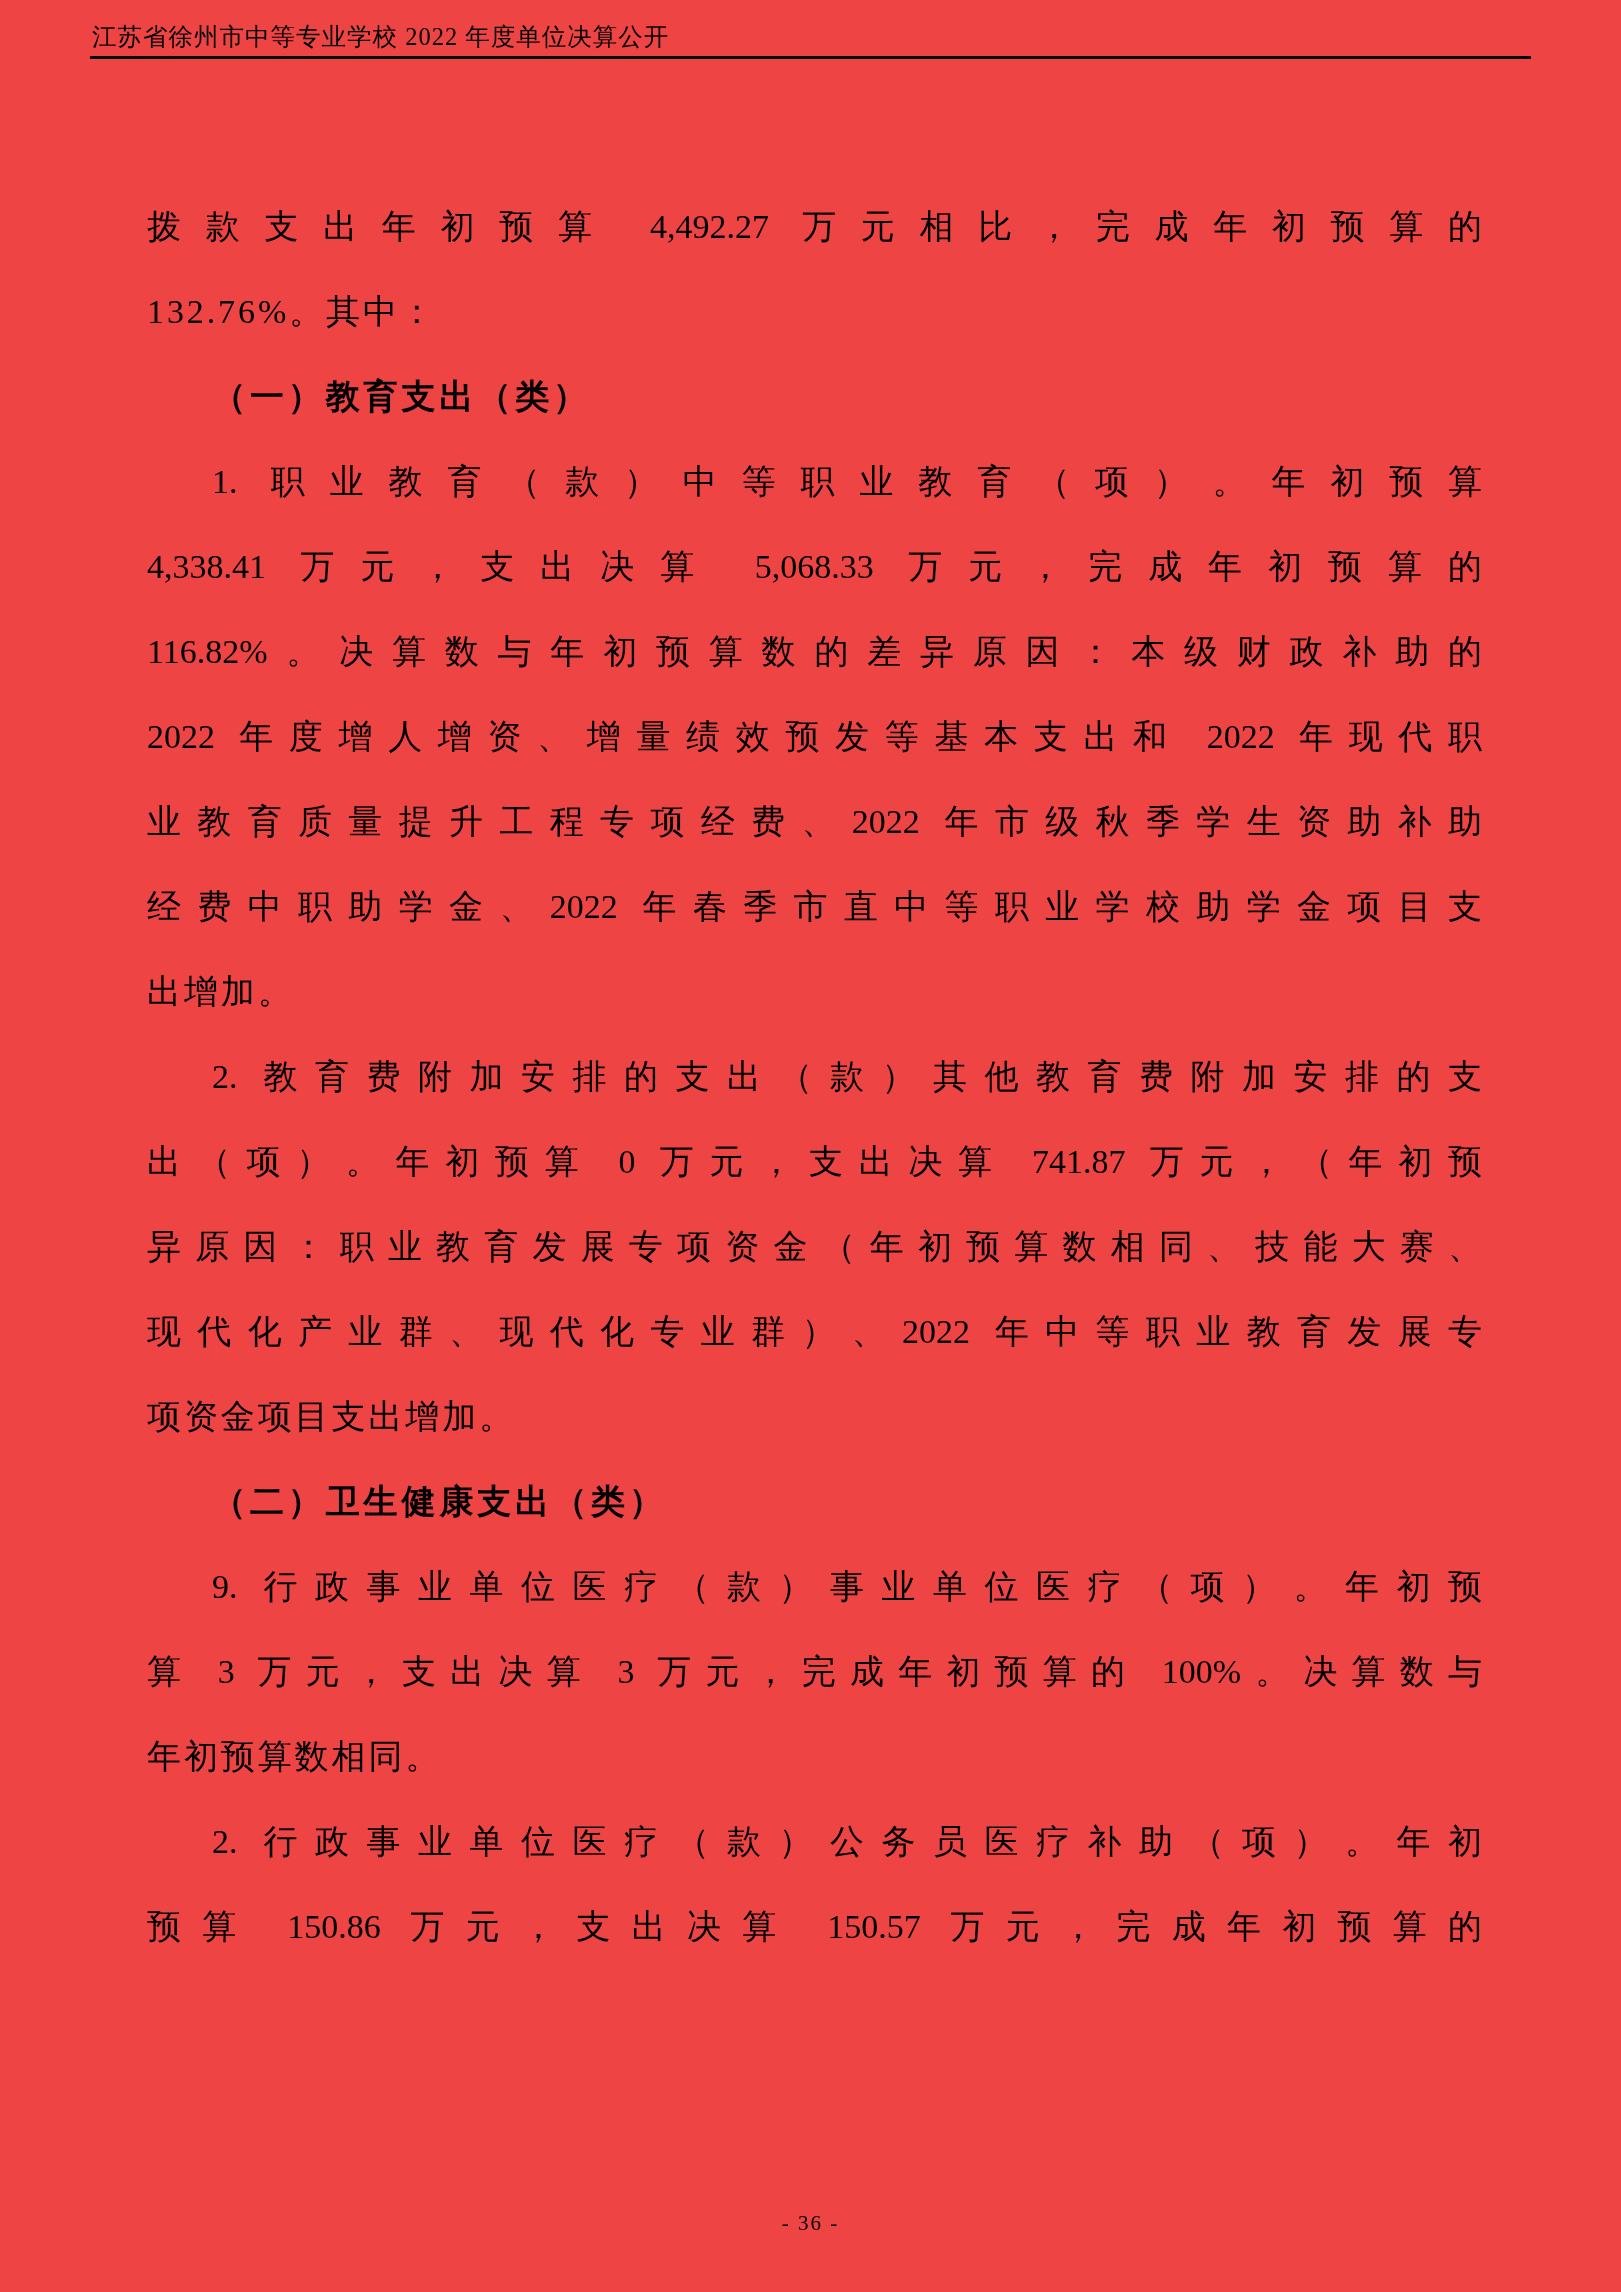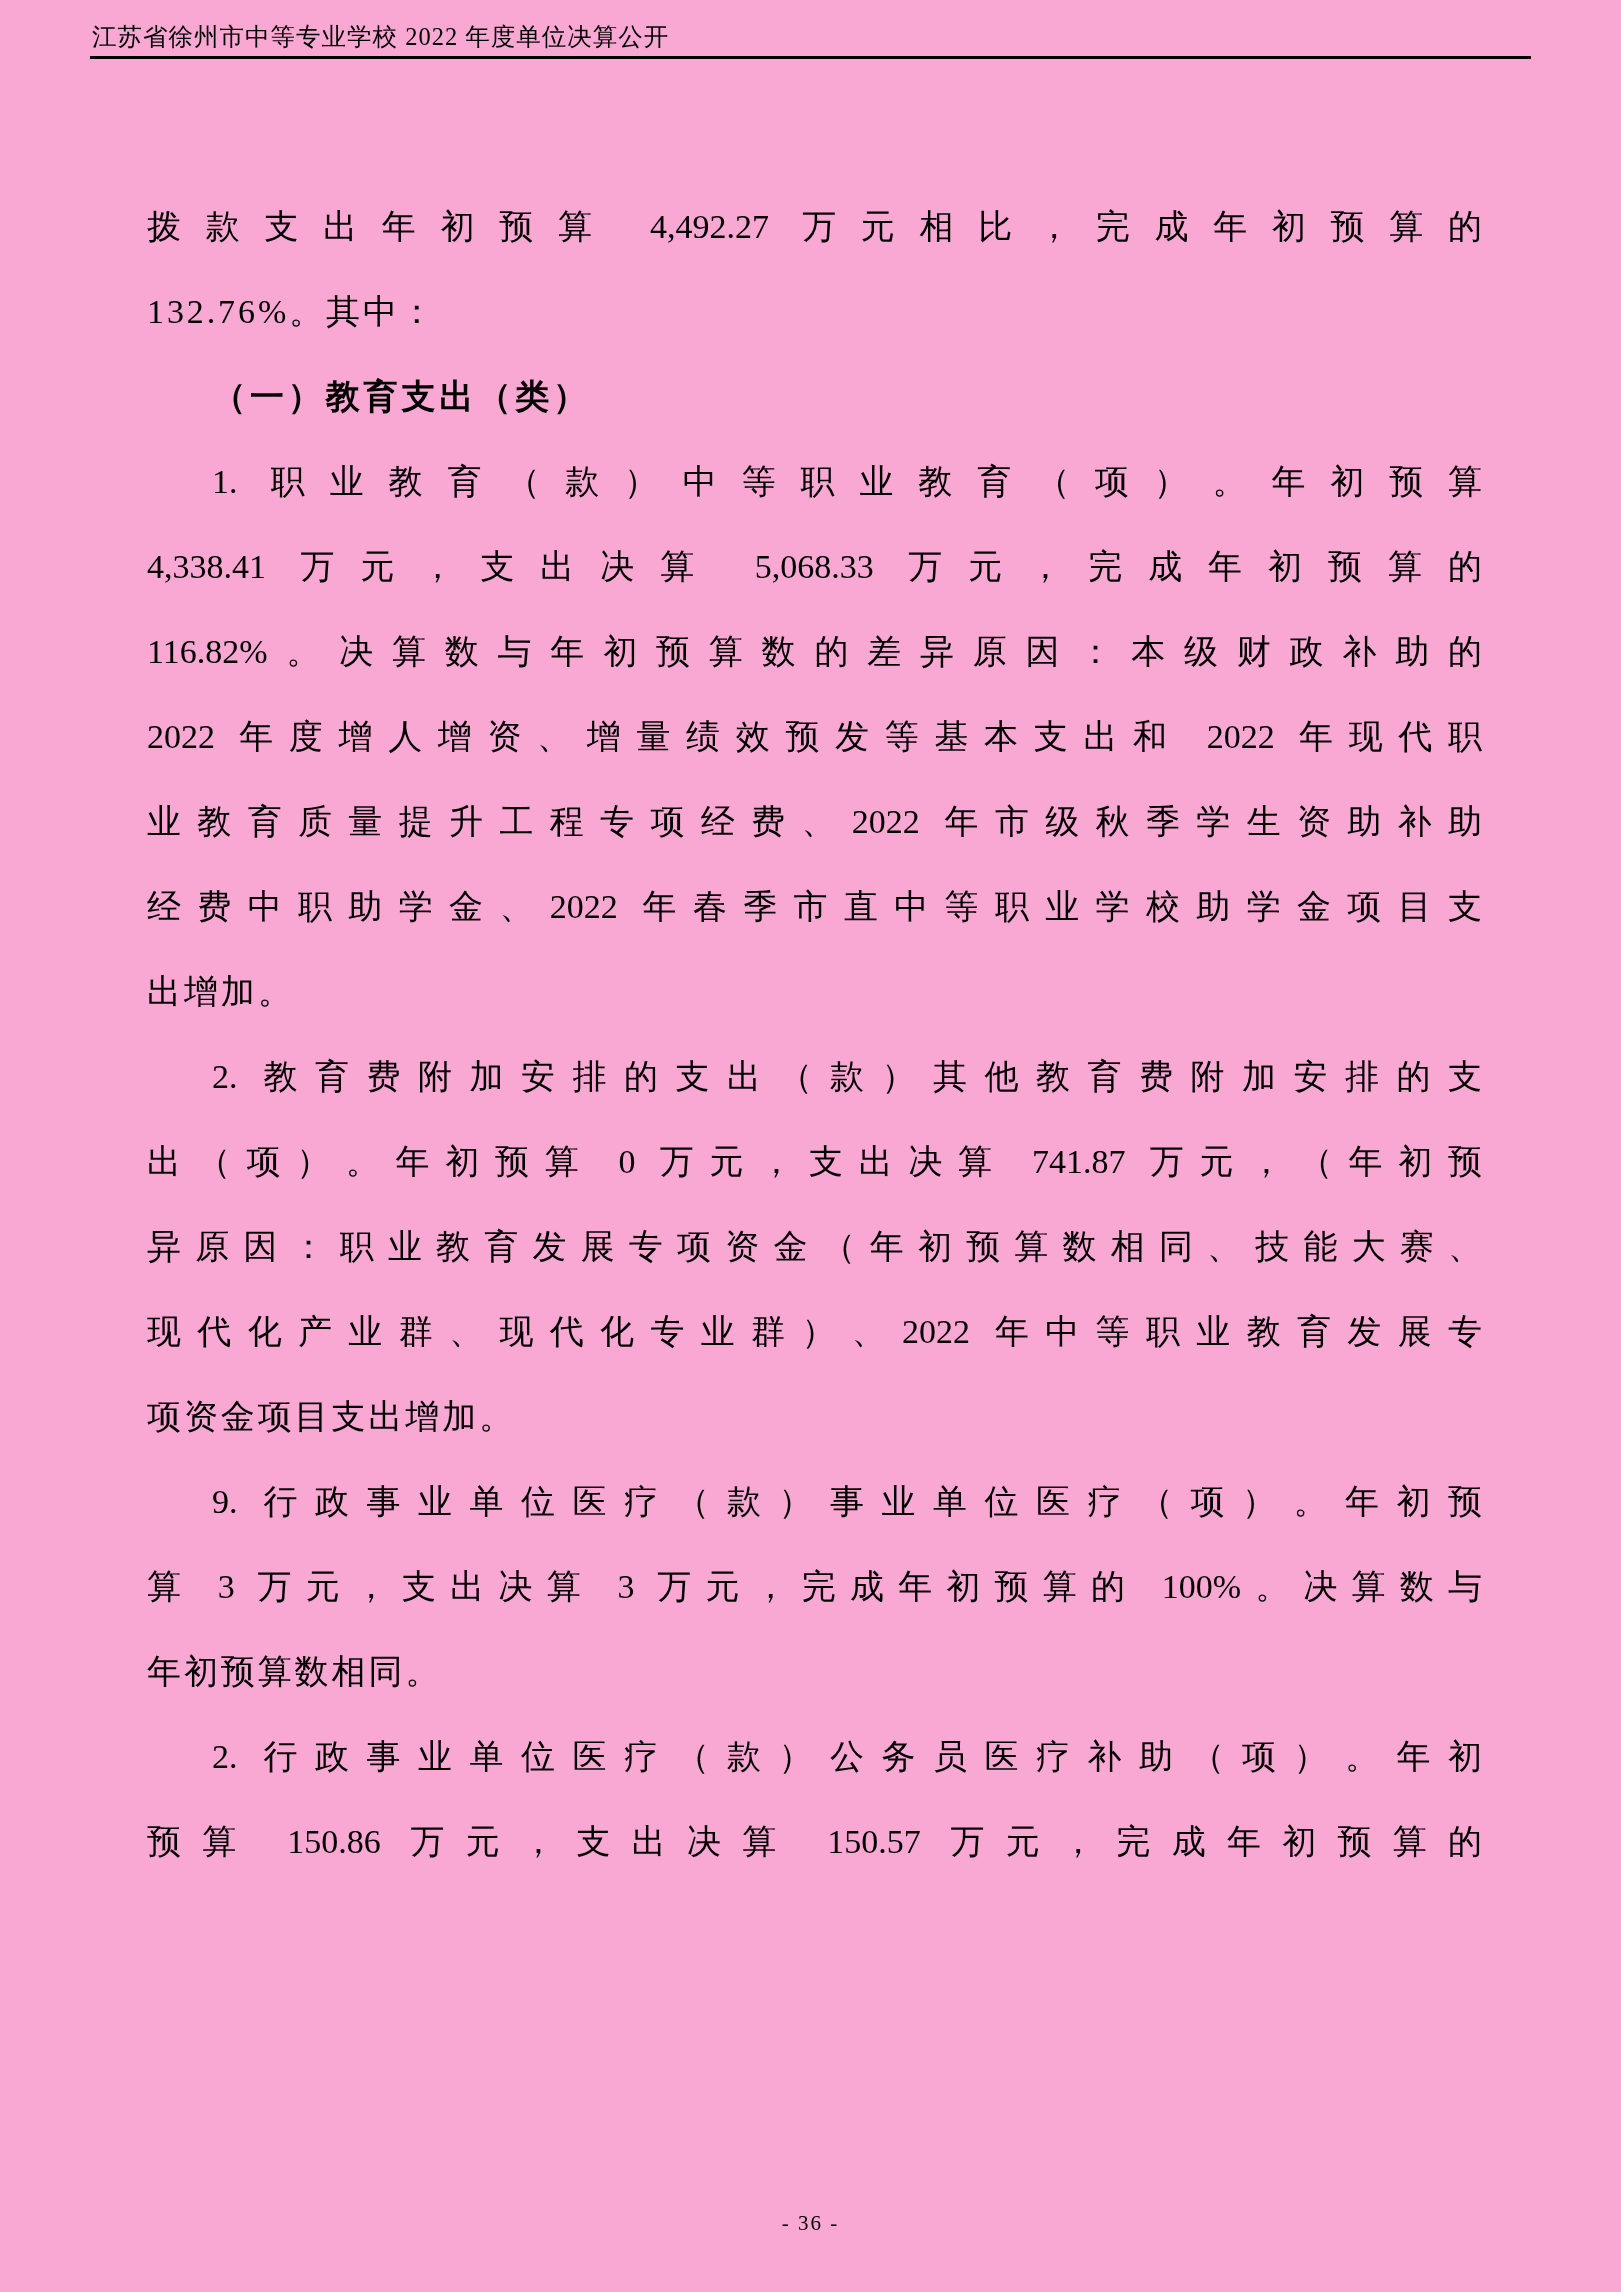--- a/index.html
+++ b/index.html
@@ -4,21 +4,21 @@
 <style>
   html, body {
     margin: 0;
     padding: 0;
     background: #ffffff;
   }
   .page {
     position: relative;
     width: 1621px;
     height: 2293px;
-    background: #f9a8d4;
+    background: #ef4444;
     overflow: hidden;
     font-family: "Liberation Serif", "DejaVu Serif", serif;
     color: #000;
   }
   
   .hdr-title {
     position: absolute;
     top: 19.6px;
     left: 92px;
     font-size: 24.5px;
@@ -98,20 +98,21 @@
     <div class="ln just">116.82%。决算数与年初预算数的差异原因：本级财政补助的</div>
     <div class="ln just">2022 年度增人增资、增量绩效预发等基本支出和 2022 年现代职</div>
     <div class="ln just">业教育质量提升工程专项经费、2022 年市级秋季学生资助补助</div>
     <div class="ln just">经费中职助学金、2022 年春季市直中等职业学校助学金项目支</div>
     <div class="ln end">出增加。</div>
     <div class="ln just ind">2. 教育费附加安排的支出（款）其他教育费附加安排的支</div>
     <div class="ln just">出（项）。年初预算 0 万元，支出决算 741.87 万元，（年初预</div>
     <div class="ln just">异原因：职业教育发展专项资金（年初预算数相同、技能大赛、</div>
     <div class="ln just">现代化产业群、现代化专业群）、2022 年中等职业教育发展专</div>
     <div class="ln end">项资金项目支出增加。</div>
+    <div class="ln hd ind">（二）卫生健康支出（类）</div>
     <div class="ln just ind">9. 行政事业单位医疗（款）事业单位医疗（项）。年初预</div>
     <div class="ln just">算 3 万元，支出决算 3 万元，完成年初预算的 100%。决算数与</div>
     <div class="ln end">年初预算数相同。</div>
     <div class="ln just ind">2. 行政事业单位医疗（款）公务员医疗补助（项）。年初</div>
     <div class="ln just">预算 150.86 万元，支出决算 150.57 万元，完成年初预算的</div>
   </div>
 
   <div class="footer">- 36 -</div>
 
 </div>

